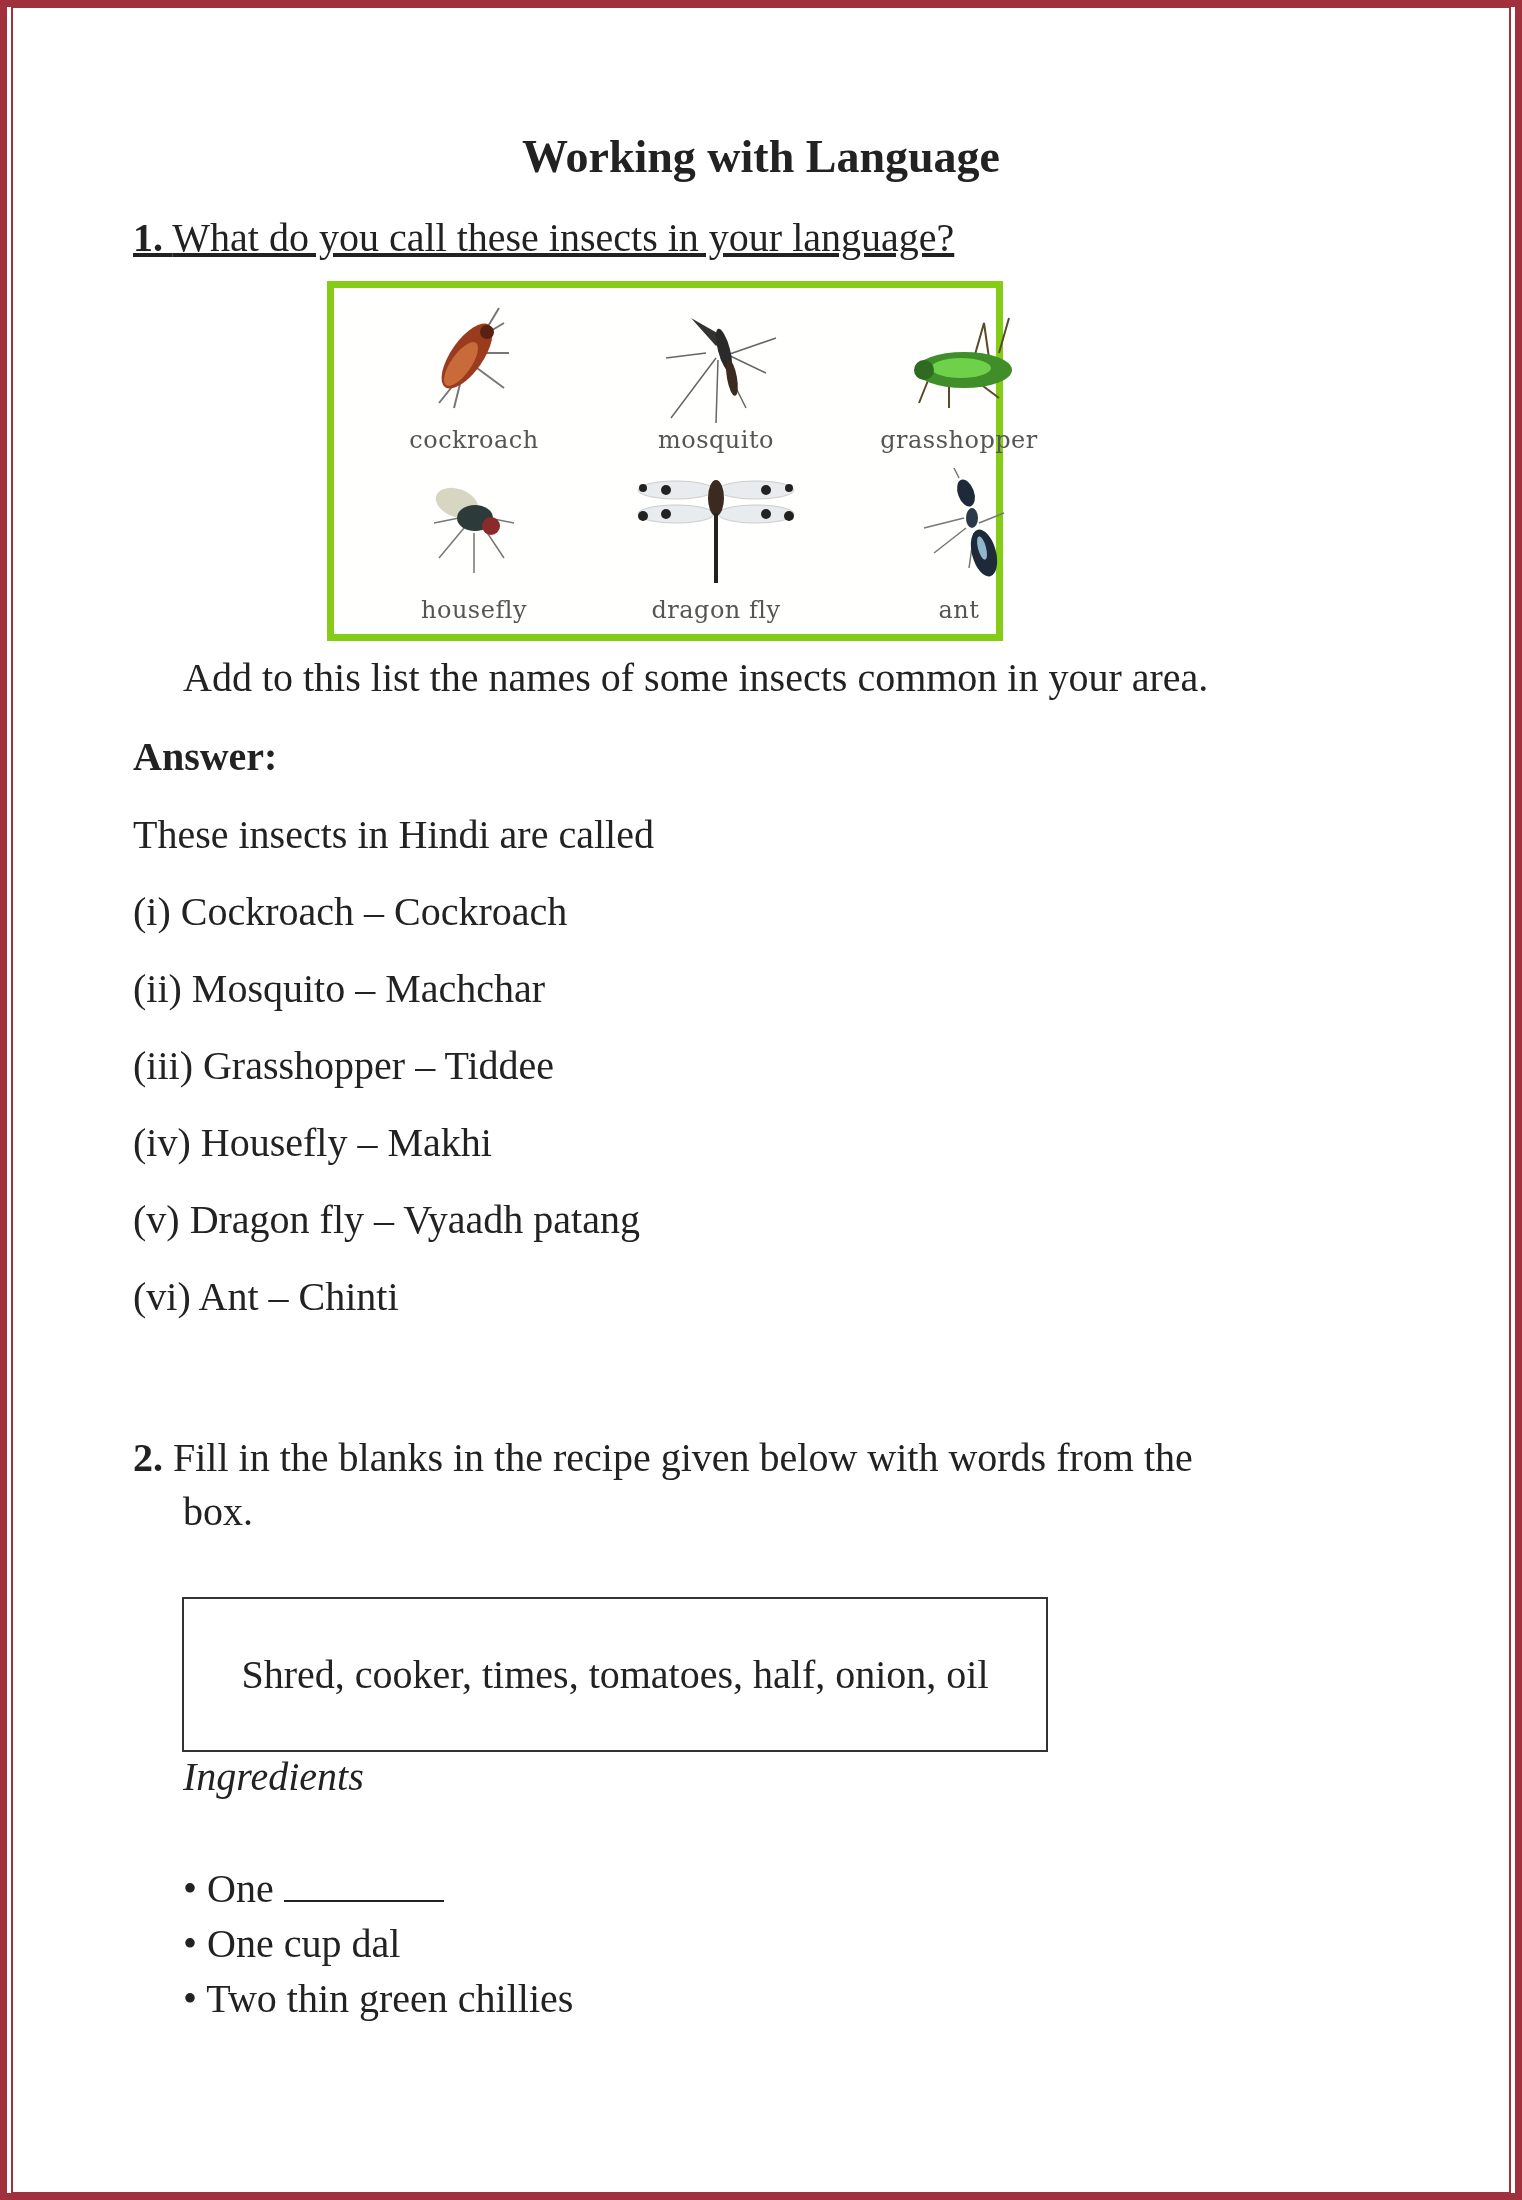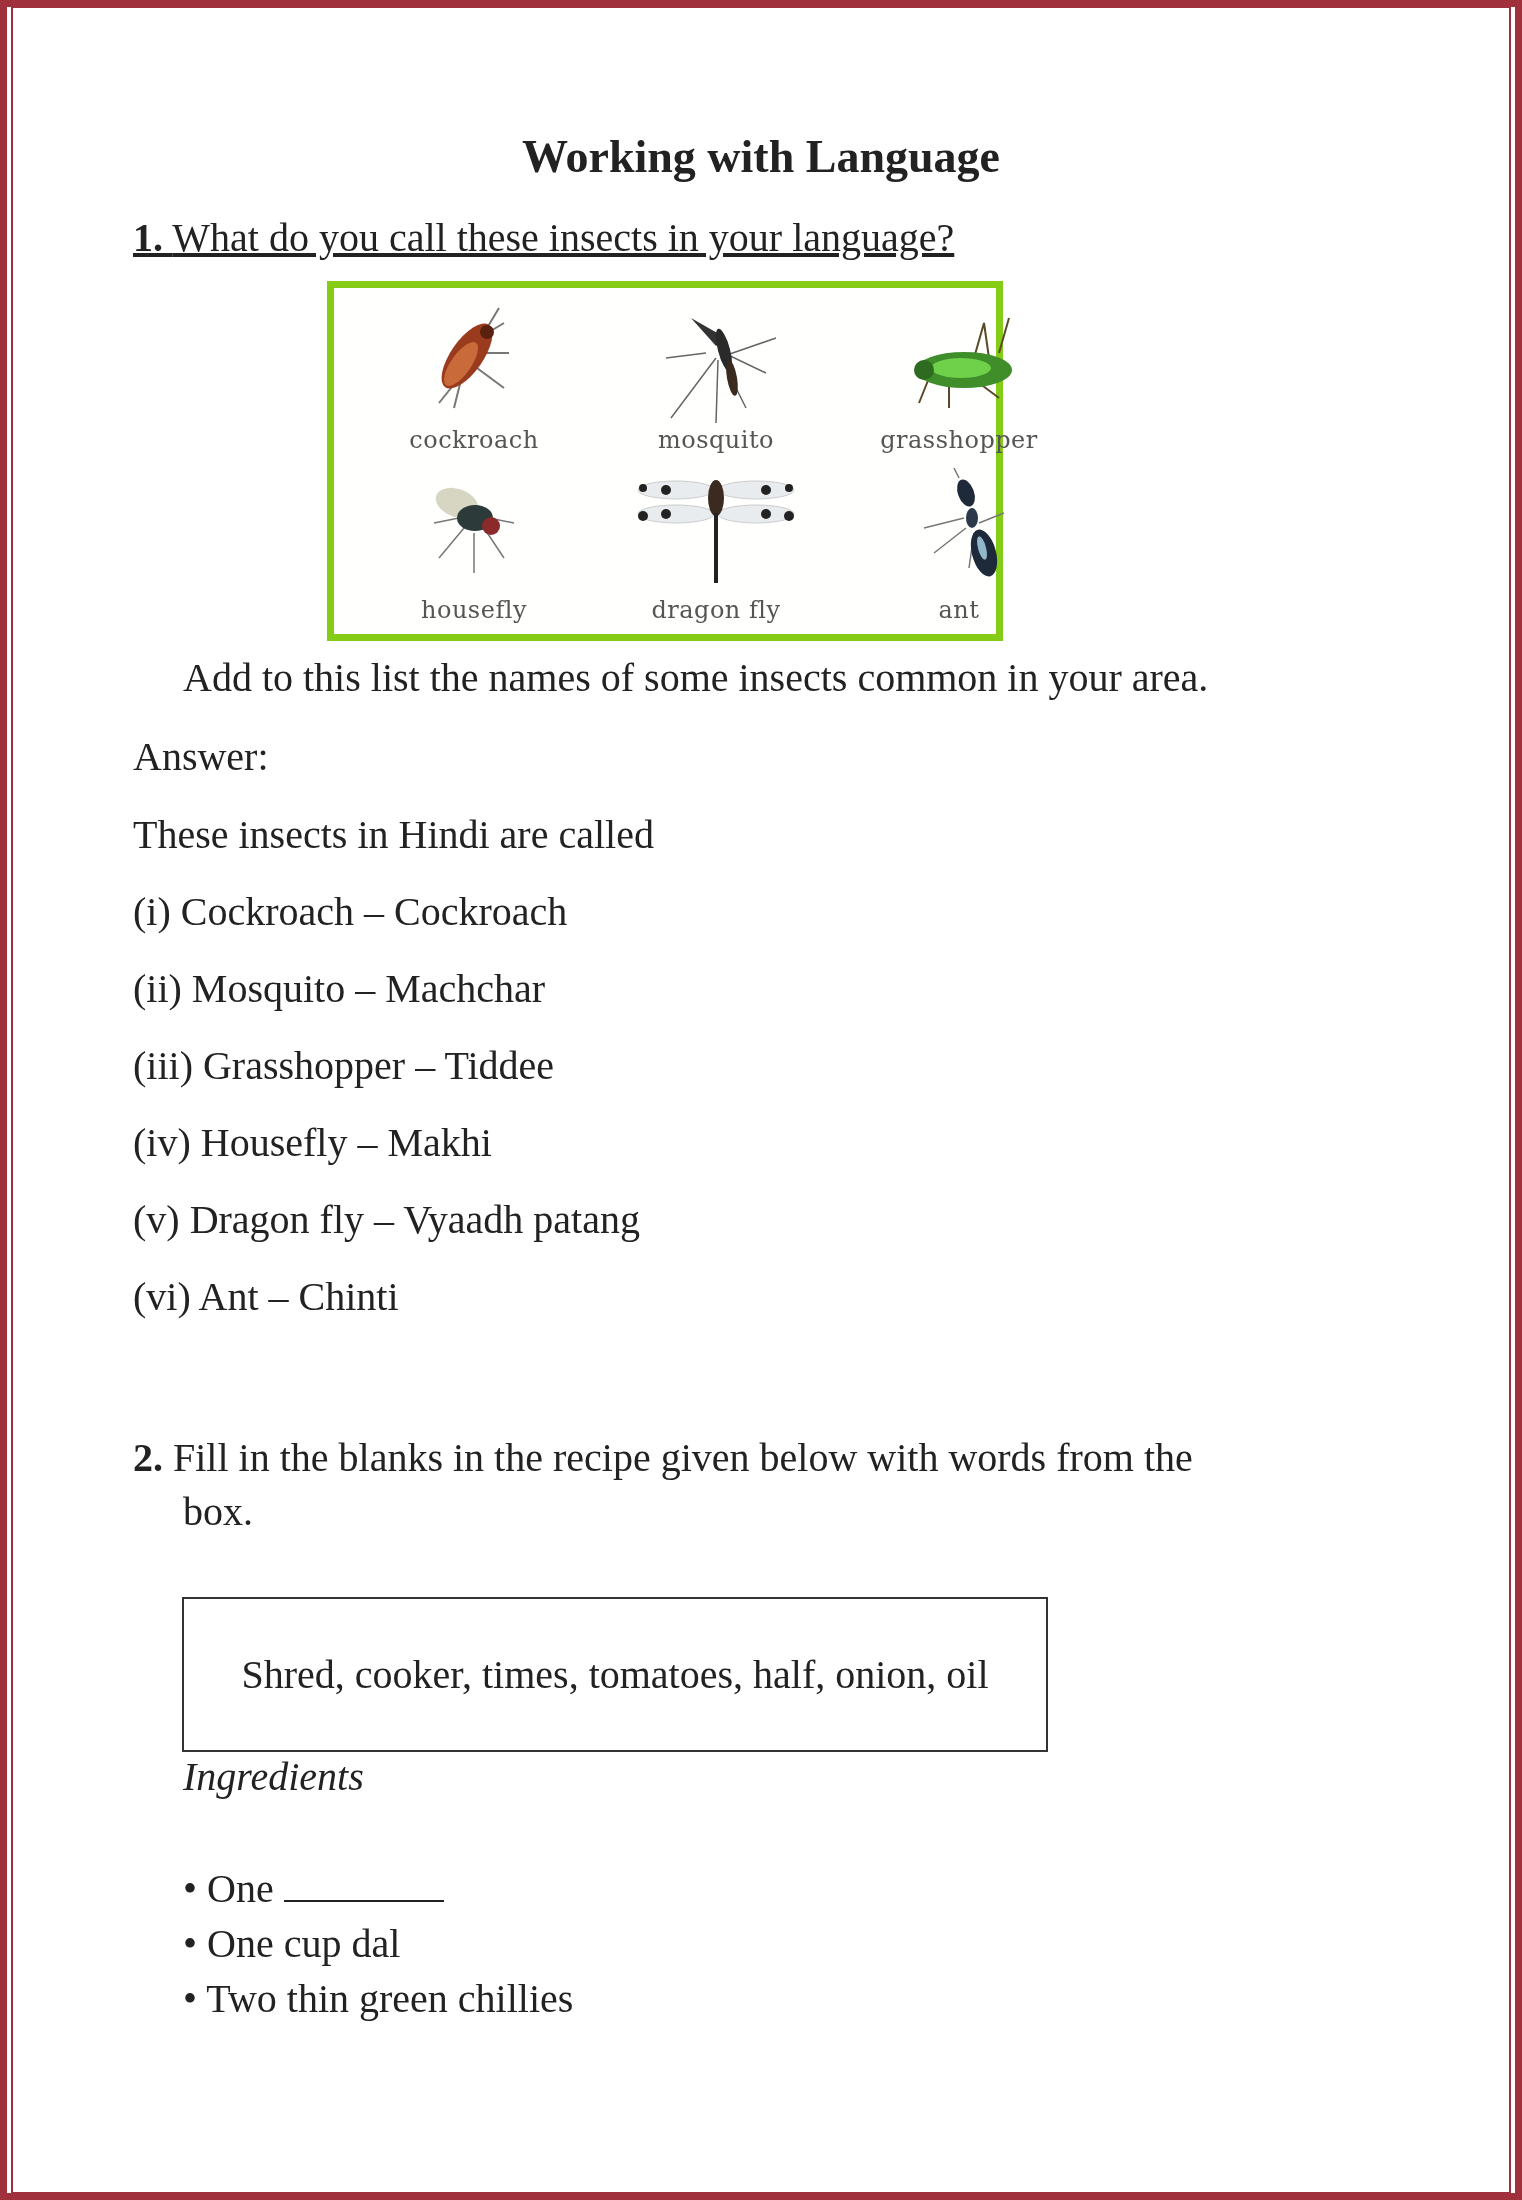--- a/index.html
+++ b/index.html
@@ -14,21 +14,21 @@
              font-weight: bold; font-size: 46px; letter-spacing: 0px; }
     .q { position: absolute; font-size: 40px; line-height: 56px; }
     .qnum { font-weight: bold; }
     .insect-box { position: absolute; left: 327px; top: 281px; width: 676px; height: 360px;
                   border: 7px solid #84cc16; box-sizing: border-box; background: #fffffd; }
     .cell { position: absolute; width: 220px; height: 170px; text-align: center; }
     .cell svg { display: block; margin: 0 auto; }
     .cell .lbl { font-family: "DejaVu Serif", serif; font-size: 24px; color: #555; letter-spacing: 0.5px;
                  position: absolute; left: 0; width: 100%; }
     .line { position: absolute; left: 133px; font-size: 40px; line-height: 50px; white-space: nowrap; }
-    .bold { font-weight: normal; }
+    .bold { font-weight: bold; }
     .word-box { position: absolute; left: 182px; top: 1597px; width: 866px; height: 155px;
                 box-sizing: border-box; border: 2px solid #333; display: flex; align-items: center;
                 justify-content: center; font-size: 40px; }
     .ingr { position: absolute; left: 183px; font-size: 40px; line-height: 52px; white-space: nowrap; }
     .italic { font-style: italic; }
     .blank { display: inline-block; width: 160px; border-bottom: 2px solid #222; height: 36px; vertical-align: baseline; margin-left: 10px; }
   </style>
 </head>
 <body>
 

